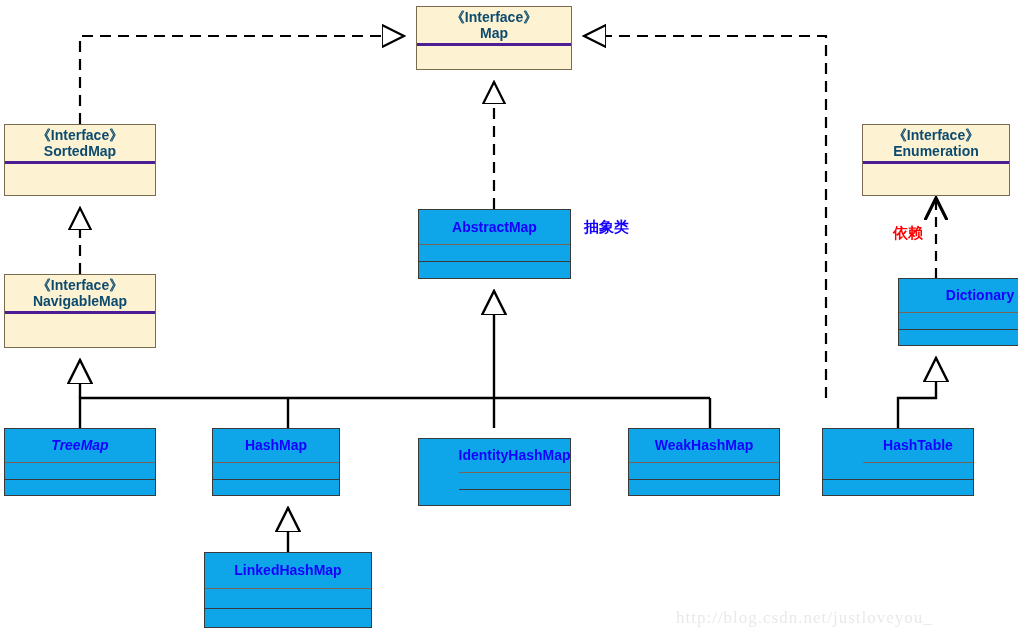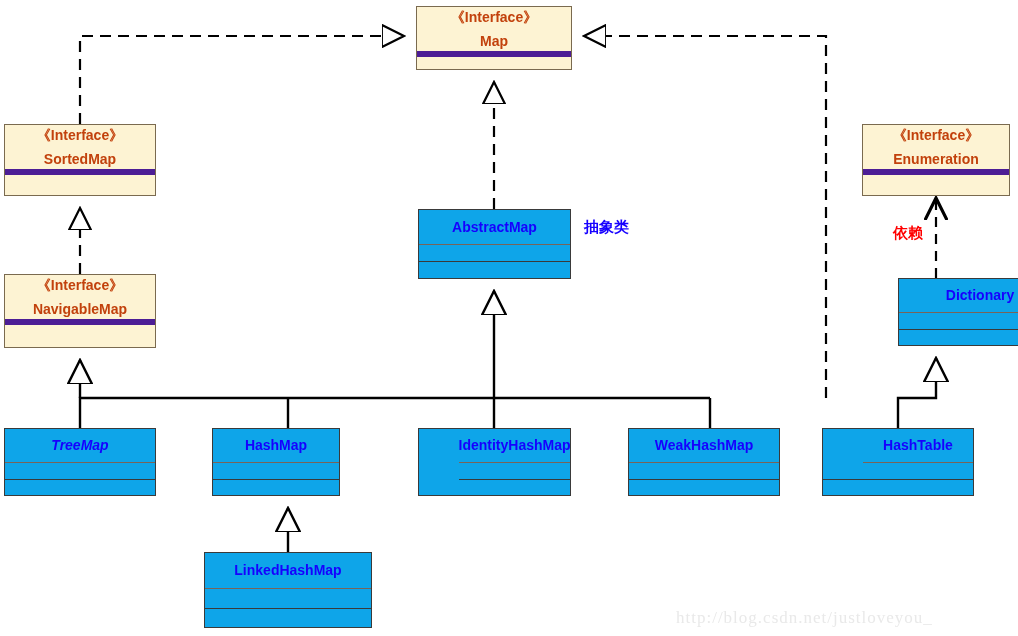--- a/index.html
+++ b/index.html
@@ -38,24 +38,23 @@
     display: flex;
     flex-direction: column;
     align-items: center;
     justify-content: center;
     text-align: center;
     font-weight: bold;
     line-height: 1.15;
     padding: 2px 2px;
   }
   .uml-box.iface .title {
-    color: #c2410c;
+    color: #0c4a6e;
     font-size: 14px;
-    border-bottom: 6px solid #4c1d95;
-    gap: 8px;
+    border-bottom: 3px solid #4c1d95;
   }
   .uml-box.cls .title {
     color: #1600ff;
     font-size: 14px;
     border-bottom: 1px solid #7a6458;
   }
   .uml-box .stereo {
     display: block;
     font-size: 14px;
   }
@@ -203,21 +202,21 @@
   </div>
 
   <div class="uml-box cls" style="left:212px; top:428px; width:128px; height:68px;">
     <div class="title" style="height:29px;">
       <span>HashMap</span>
     </div>
     <div class="compartment mid"></div>
     <div class="compartment"></div>
   </div>
 
-  <div class="uml-box cls" style="left:418px; top:428px; width:153px; height:68px;padding-left:40px;">
+  <div class="uml-box cls" style="left:418px; top:438px; width:153px; height:68px;padding-left:40px;">
     <div class="title" style="height:29px;">
       <span>IdentityHashMap</span>
     </div>
     <div class="compartment mid"></div>
     <div class="compartment"></div>
   </div>
 
   <div class="uml-box cls" style="left:628px; top:428px; width:152px; height:68px;">
     <div class="title" style="height:29px;">
       <span>WeakHashMap</span>

